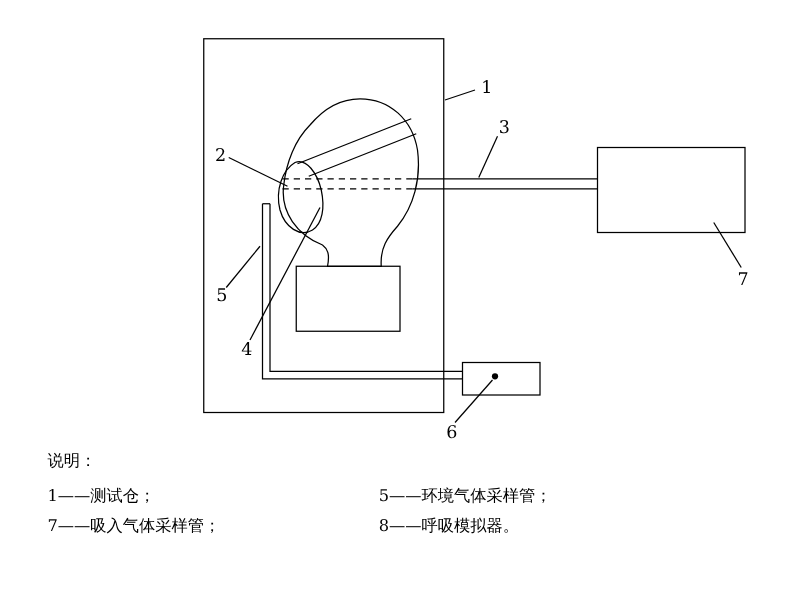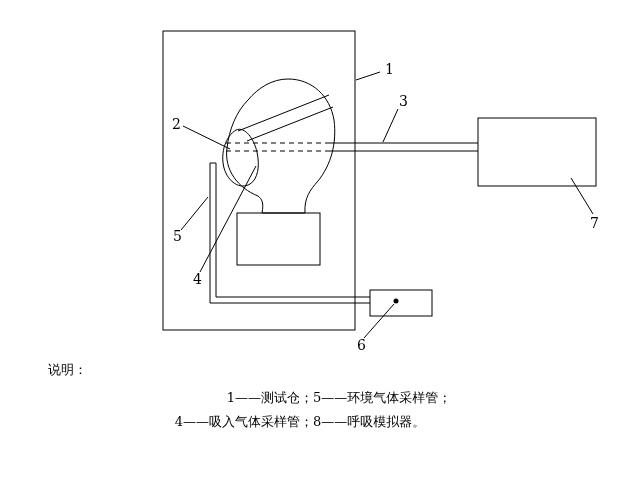--- a/index.html
+++ b/index.html
@@ -41,35 +41,34 @@
     stroke: none;
   }
   .diagram-svg text {
     font-family: "DejaVu Serif", serif;
     font-size: 14px;
     fill: #000000;
     stroke: none;
   }
   .legend {
     position: absolute;
-    left: 48px;
+    left: 38px;
     top: 358px;
     font-size: 13px;
     line-height: 24px;
     white-space: nowrap;
   }
   .legend-title {
     margin-bottom: 4px;
   }
   .legend-columns {
     display: flex;
   }
   .legend-col-left {
     width: 265px;
-    text-align: right;
   }
   .legend-col-right {
     width: 310px;
   }
 </style>
 </head>
 <body>
 
 <div class="page">
 
@@ -116,21 +115,21 @@
     <text x="173" y="241">5</text>
     <text x="357" y="350">6</text>
     <text x="590" y="228">7</text>
   </svg>
 
   <div class="legend">
     <div class="legend-title">说明：</div>
     <div class="legend-columns">
       <div class="legend-col-left">
         <div class="legend-item">1——测试仓；</div>
-        <div class="legend-item">4——吸入气体采样管；</div>
+        <div class="legend-item">7——吸入气体采样管；</div>
       </div>
       <div class="legend-col-right">
         <div class="legend-item">5——环境气体采样管；</div>
         <div class="legend-item">8——呼吸模拟器。</div>
       </div>
     </div>
   </div>
 
 </div>
 

